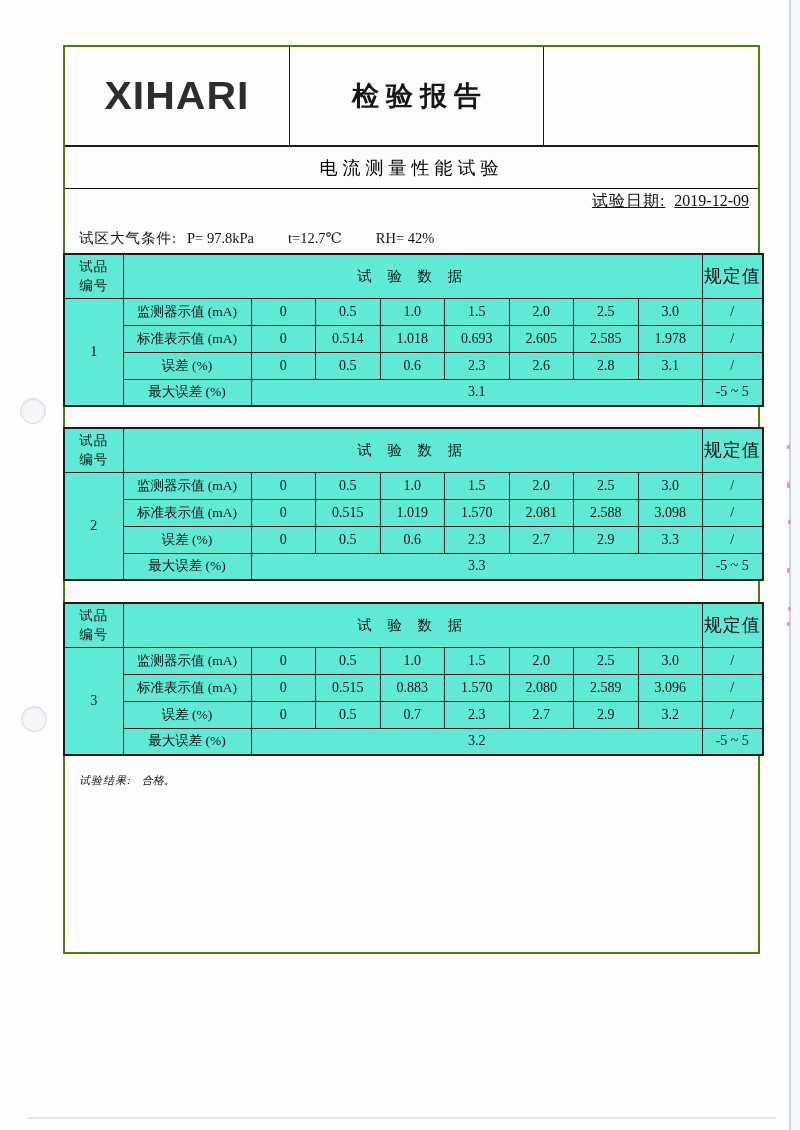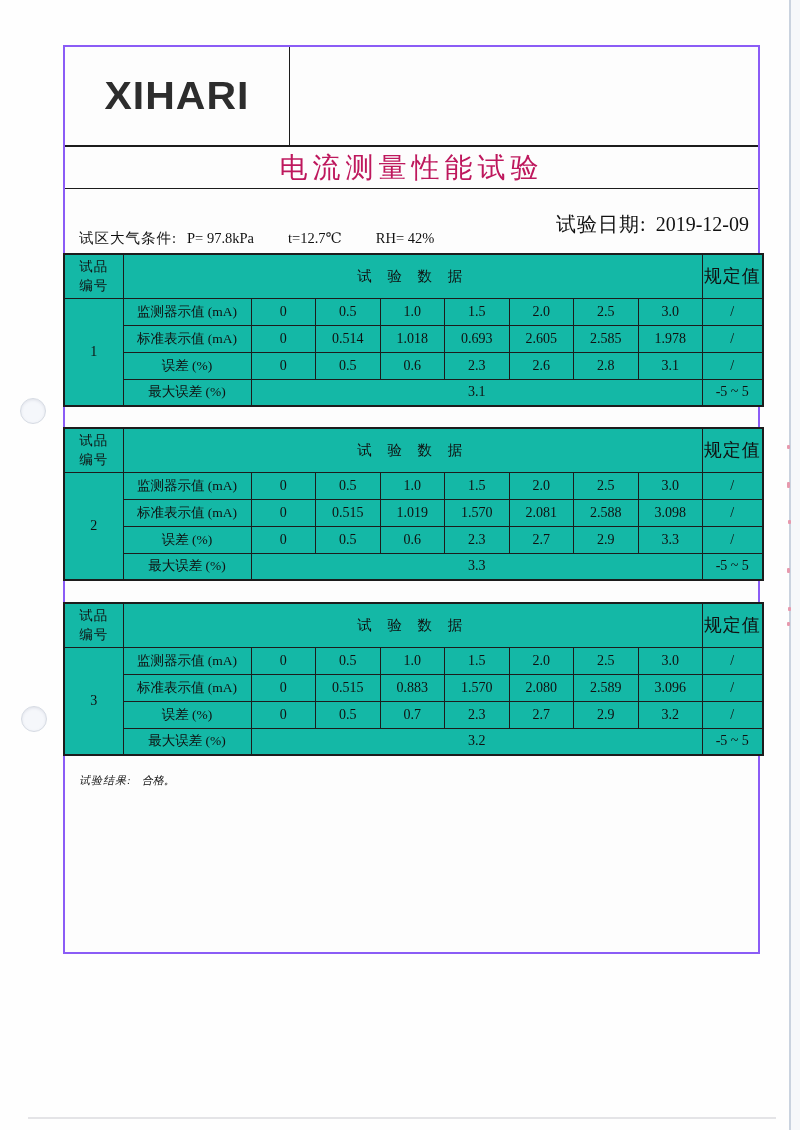--- a/index.html
+++ b/index.html
@@ -21,52 +21,52 @@
   .speck{position:absolute;background:#e79aae;width:3px;height:4px;border-radius:1px;}
   .speck.s1{left:787px;top:445px;}
   .speck.s2{left:787px;top:482px;height:6px;}
   .speck.s3{left:788px;top:520px;}
   .speck.s4{left:787px;top:568px;height:5px;}
   .speck.s5{left:788px;top:607px;}
   .speck.s6{left:787px;top:622px;}
   .yellow-mark{position:absolute;left:653px;top:564px;width:9px;height:3px;background:#f2f286;transform:rotate(-8deg);}
   
   #frame{position:absolute;left:63px;top:45px;width:697px;height:909px;
-    border:2px solid #8b5cf6;box-sizing:border-box;background:#fdfdfd;}
+    border:2px solid #4d7c0f;box-sizing:border-box;background:#fdfdfd;}
   
   #hdr{position:absolute;left:0;top:0;width:100%;height:100px;display:flex;
     border-bottom:2px solid #1c1c1c;box-sizing:border-box;}
   #hdr .cell{box-sizing:border-box;}
   #logo-cell{width:225px;border-right:1.6px solid #1c1c1c;display:flex;align-items:center;justify-content:center;}
   #logo-cell .logo{font-family:"Liberation Sans","DejaVu Sans",sans-serif;
     font-weight:700;font-size:41px;letter-spacing:1px;color:#2d2d2d;transform:scaleY(.96);}
   #title-cell{width:254px;border-right:1.6px solid #1c1c1c;display:flex;align-items:center;justify-content:center;}
   #title-cell .rpt{font-weight:700;font-size:27px;letter-spacing:7px;text-indent:7px;color:#161616;}
   #no-cell{flex:1;display:flex;flex-direction:column;}
   #no-row{height:52px;border-bottom:1.6px solid #1c1c1c;display:flex;align-items:center;justify-content:center;box-sizing:border-box;font-size:16px;}
   #no-row .no-prefix{font-weight:700;}
   #page-row{height:48px;display:flex;align-items:center;justify-content:center;font-size:14px;letter-spacing:1px;}
   
   #section-bar{position:absolute;left:0;top:100px;width:100%;height:42px;
     border-bottom:1.6px solid #1c1c1c;box-sizing:border-box;
     display:flex;align-items:center;justify-content:center;}
-  #section-bar .stitle{font-size:28px;letter-spacing:5px;color:#be185d;}
-  
-  #date-line{position:absolute;right:9px;top:164px;font-size:20px;}
+  #section-bar .stitle{font-size:18px;letter-spacing:5px;color:#000000;}
+  
+  #date-line{position:absolute;right:9px;top:144px;font-size:16px;text-decoration:underline;}
   #date-line .lbl{margin-right:9px;letter-spacing:1px;}
   #atmo-line{position:absolute;left:14px;top:182px;font-size:14.5px;}
   #atmo-line .lbl{letter-spacing:1px;margin-right:10px;}
   #atmo-line .p1{margin-right:34px;}
   #atmo-line .p2{margin-right:34px;}
   
   #result-line{position:absolute;left:14px;top:726px;font-size:11px;font-style:italic;}
   #result-line .lbl{letter-spacing:1px;margin-right:10px;}
   
   .dtable{position:absolute;left:-2px;width:699px;border-collapse:collapse;table-layout:fixed;
-    background:#14b8a6;}
+    background:#5eead4;}
   .dtable.t0{top:206px;}
   .dtable.t1{top:380px;}
   .dtable.t2{top:555px;}
   .dtable td{border:1.6px solid #1c1c1c;text-align:center;vertical-align:middle;
     font-size:14px;padding:0;overflow:hidden;color:#101010;}
   .dtable{border:2px solid #1c1c1c;}
   .dtable tr{height:27px;}
   .dtable tr.hrow{height:44px;}
   .dtable .spec-no-hdr div{font-size:13.5px;line-height:19px;letter-spacing:1px;}
   .dtable .data-hdr{font-size:14.5px;letter-spacing:6px;}
@@ -92,20 +92,23 @@
   <div class="speck s5"></div>
   <div class="speck s6"></div>
   <div class="yellow-mark"></div>
 
   <div id="frame">
 
     <div id="hdr">
       <div id="logo-cell" class="cell">
         <span class="logo">XIHARI</span>
       </div>
+      <div id="title-cell" class="cell">
+        <span class="rpt">检验报告</span>
+      </div>
       <div id="no-cell" class="cell">
       </div>
     </div>
 
     <div id="section-bar">
       <span class="stitle">电流测量性能试验</span>
     </div>
 
     <div id="date-line">
       <span class="lbl">试验日期:</span><span>2019-12-09</span>

